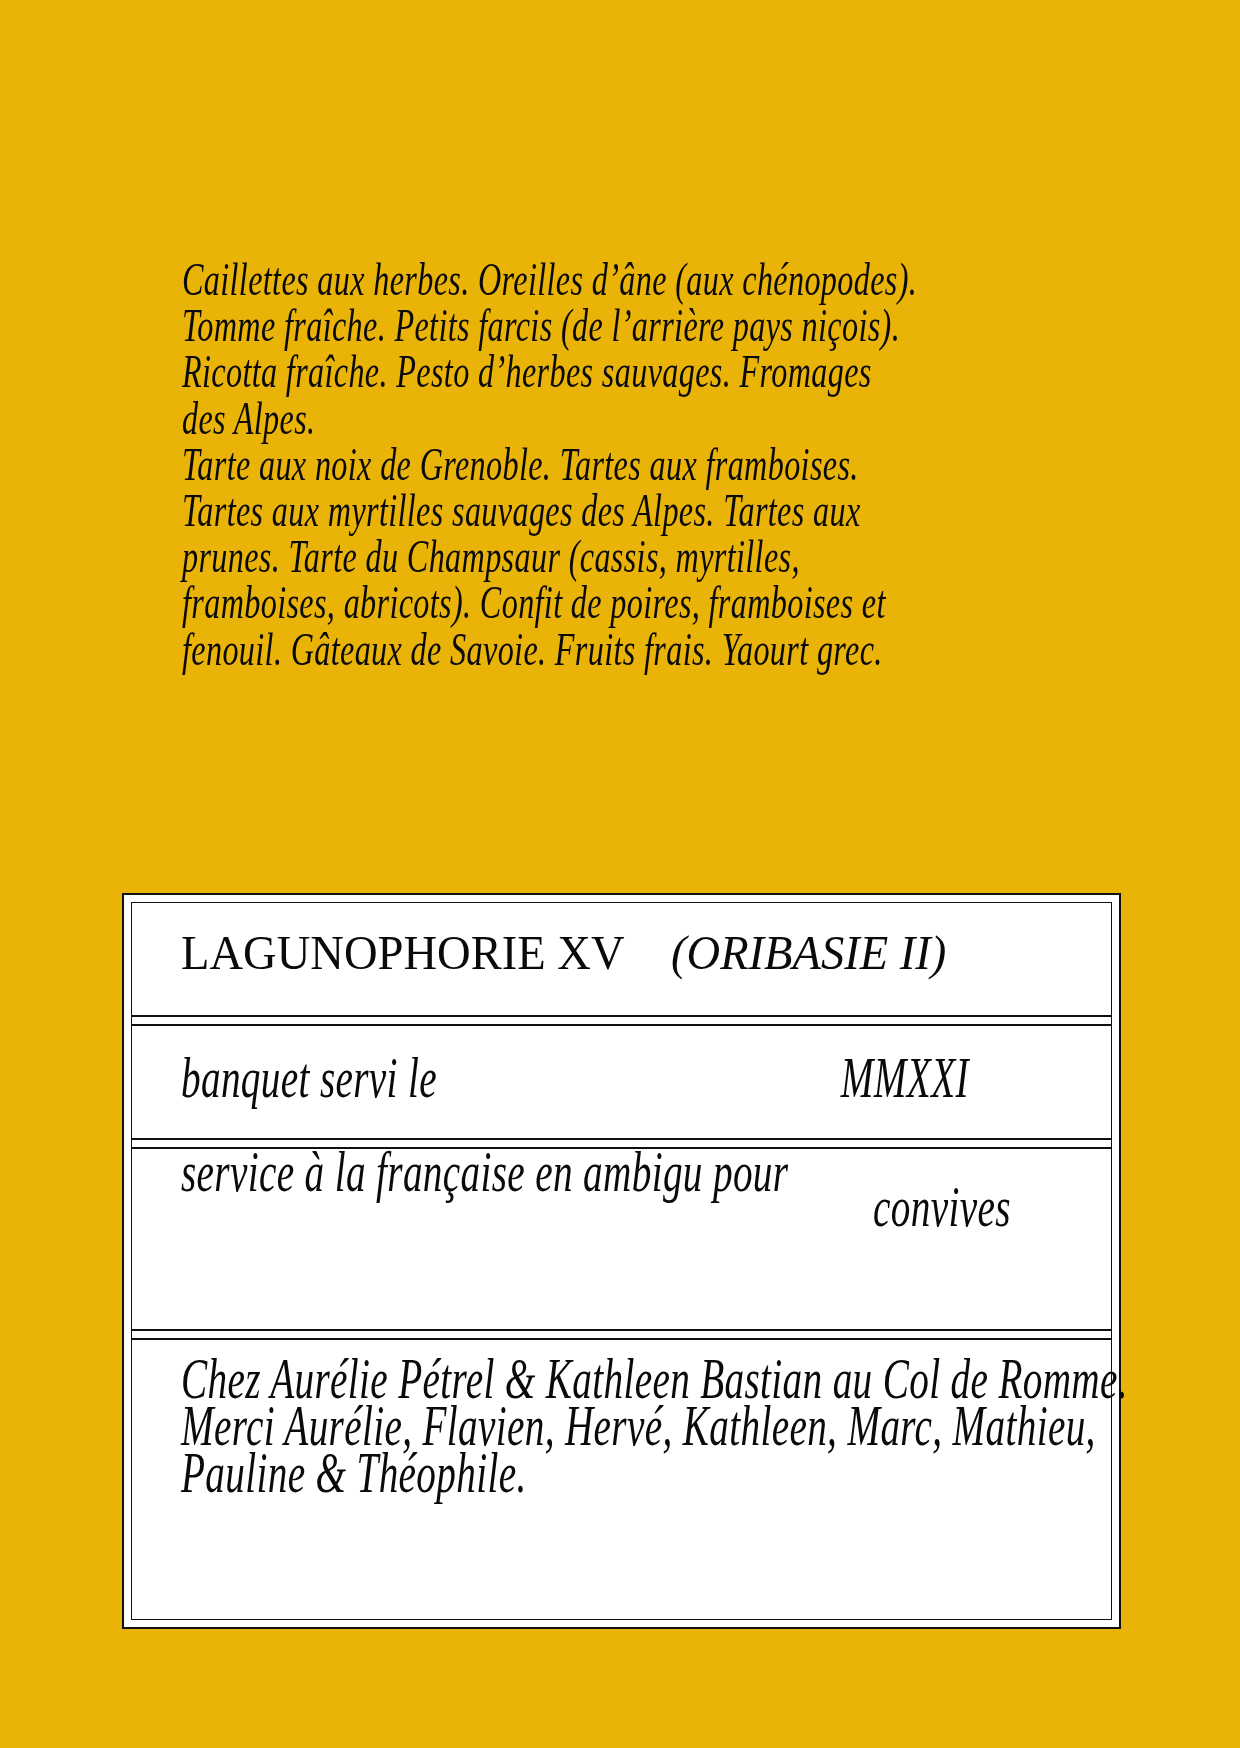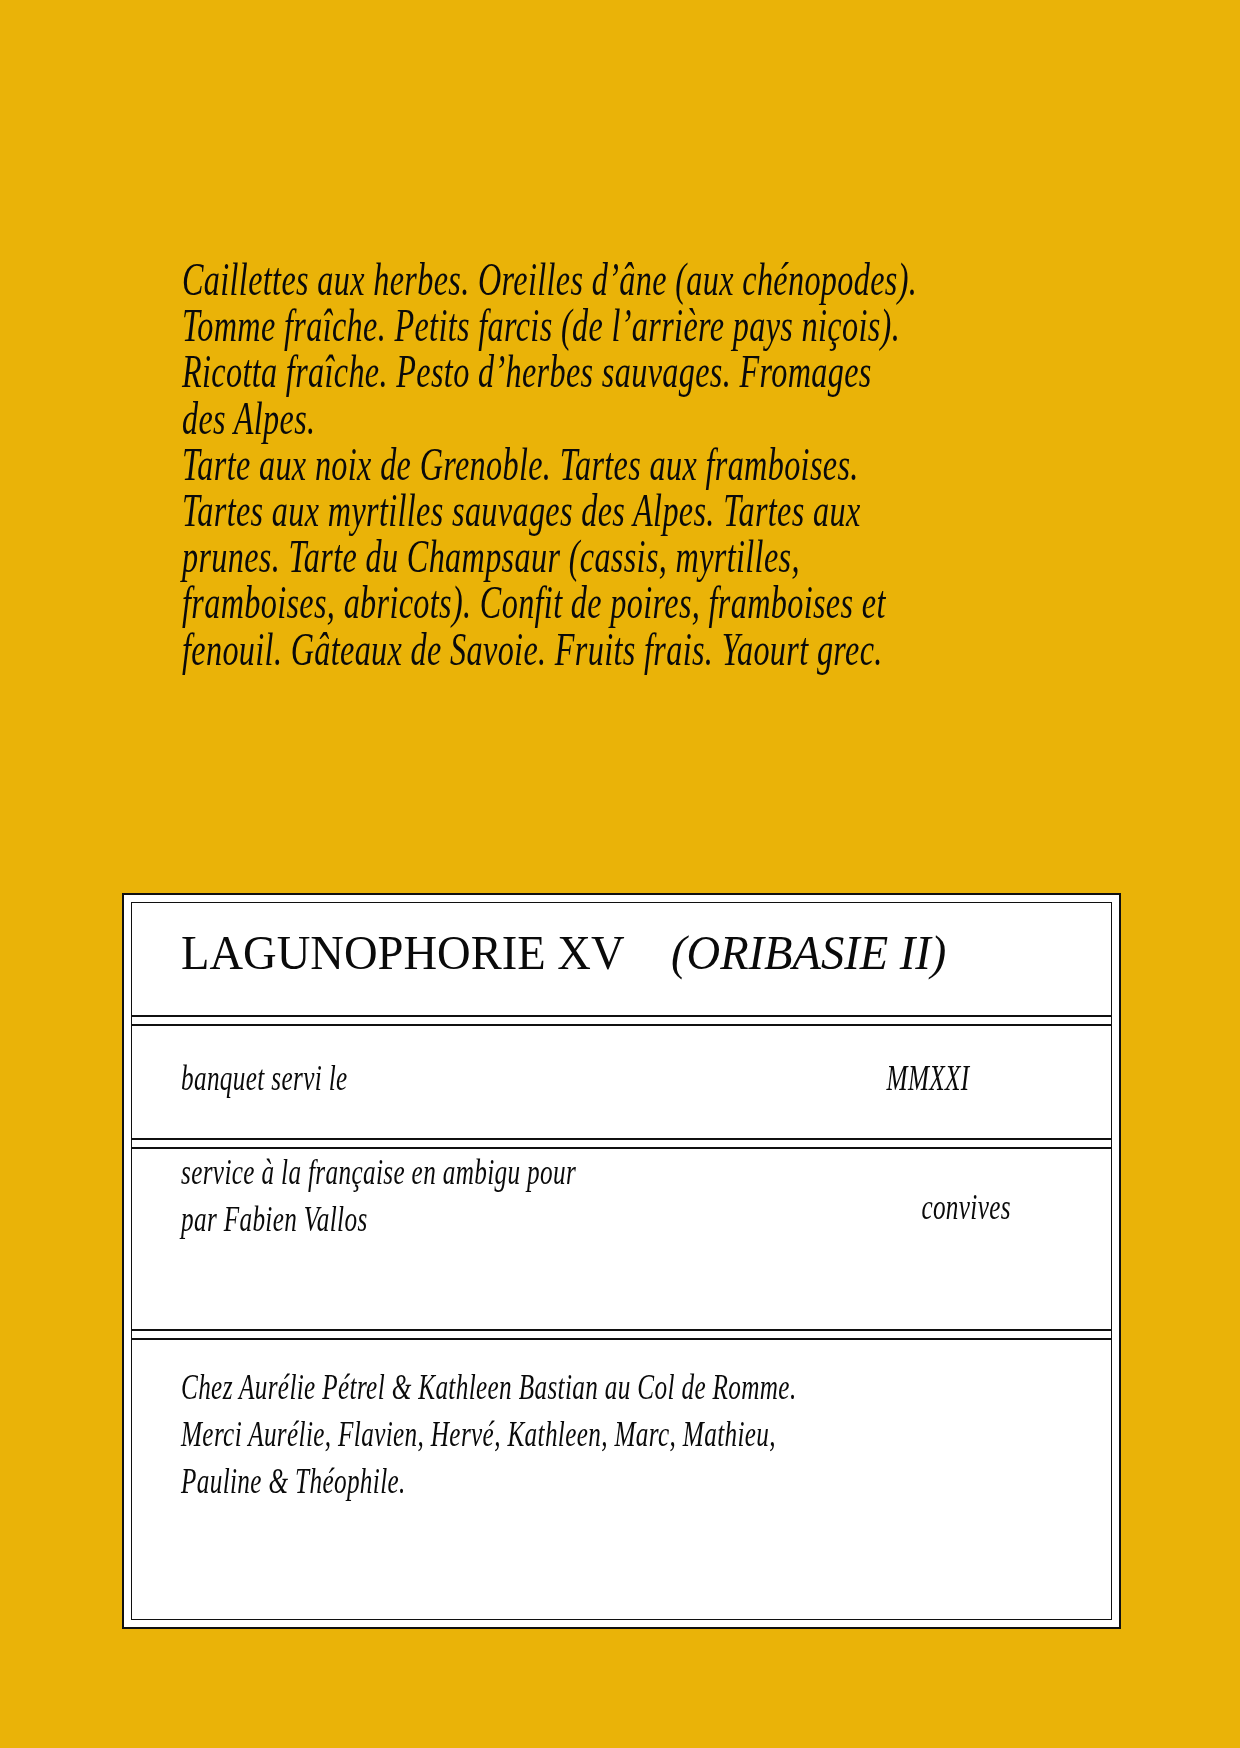--- a/index.html
+++ b/index.html
@@ -43,34 +43,34 @@
   }
   .sec { position: relative; padding-left: 49px; flex: none; }
   .divider {
     flex: none; height: 11px;
     border-top: 2px solid #101010;
     border-bottom: 2px solid #101010;
   }
   .sec-title   { height: 112px; padding-top: 25px; }
   .sec-banquet { height: 112px; padding-top: 29px; }
   .sec-service { height: 180px; }
-  .sec-credits { flex: 1 1 auto; padding-top: 24px; }
+  .sec-credits { flex: 1 1 auto; padding-top: 16px; }
 
   .title-line { white-space: nowrap; font-size: 48px; line-height: 50px; }
   .title-main {
     display: inline-block; font-style: normal;
     transform: scaleX(0.97); transform-origin: 0 0; white-space: pre;
   }
   .title-sub {
     display: inline-block; font-style: italic; margin-left: 33px;
     transform: scaleX(0.97); transform-origin: 0 0; white-space: pre;
   }
 
   .card-text {
-    font-style: italic; font-size: 36px; line-height: 47px;
+    font-style: italic; font-size: 56px; line-height: 47px;
     letter-spacing: 0.5px;
   }
   .cond {
     display: inline-block; white-space: pre;
     transform: scaleX(0.70); transform-origin: 0 0;
   }
   .cond-r {
     display: inline-block; white-space: pre;
     transform: scaleX(0.70); transform-origin: 100% 0;
     position: absolute;
@@ -112,23 +112,20 @@
         <span class="cond-r year-right">MMXXI</span>
       </div>
 
       <div class="divider"></div>
 
       <div class="sec sec-service card-text">
         <span class="card-line">
           <span class="cond">service à la française en ambigu pour</span>
         </span>
         <span class="cond-r convives-right">convives</span>
-        <span class="card-line">
-          <span class="cond">par Fabien Vallos</span>
-        </span>
       </div>
 
       <div class="divider"></div>
 
       <div class="sec sec-credits card-text">
         <span class="card-line">
           <span class="cond">Chez Aurélie Pétrel &amp; Kathleen Bastian au Col de Romme.</span>
         </span>
         <span class="card-line">
           <span class="cond">Merci Aurélie, Flavien, Hervé, Kathleen, Marc, Mathieu,</span>

